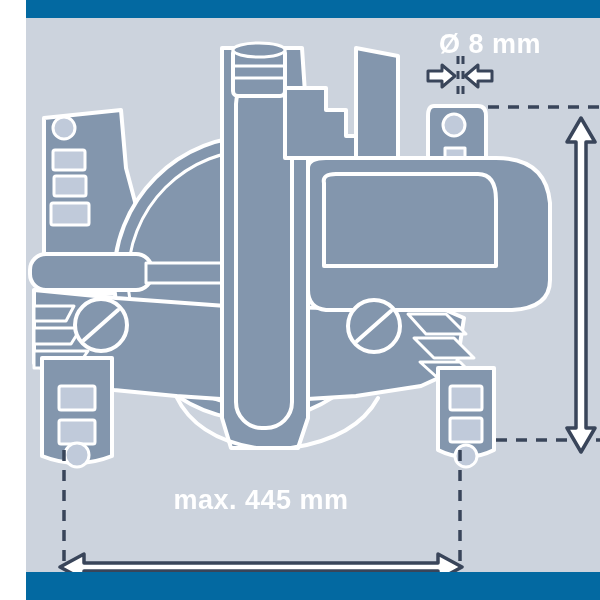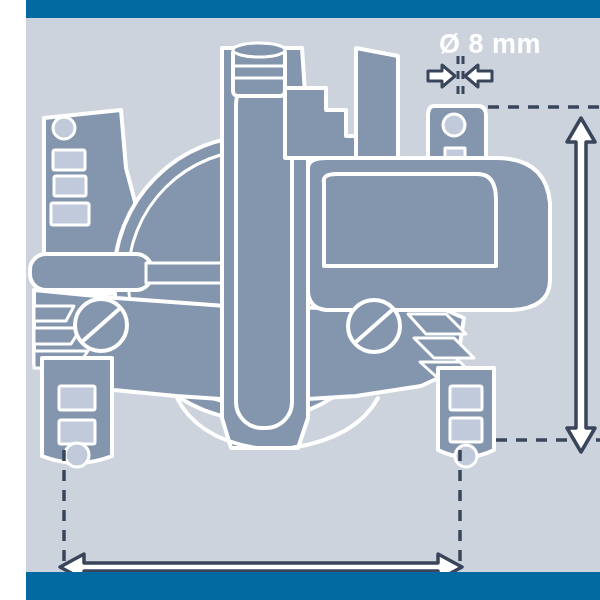--- a/index.html
+++ b/index.html
@@ -173,16 +173,17 @@
       </g>
     </svg>
 
     <div class="label" id="lbl-diameter">Ø 8 mm</div>
 
     <div id="height-wrap">
       <div class="label" id="lbl-height">max. 410 mm</div>
     </div>
 
     <div id="lbl-widths" class="label">
+      <div>max. 445 mm</div>
     </div>
 
   </div>
 </div>
 
 </body></html>

